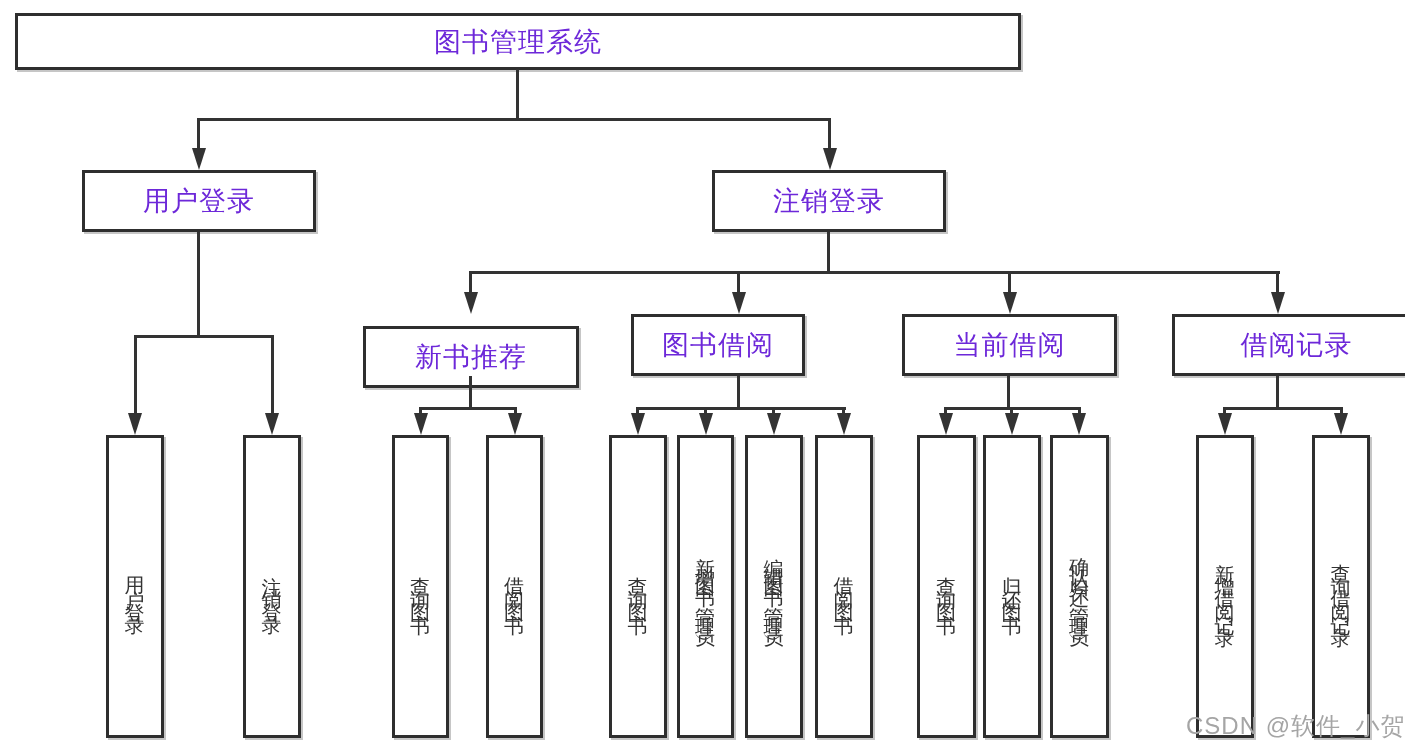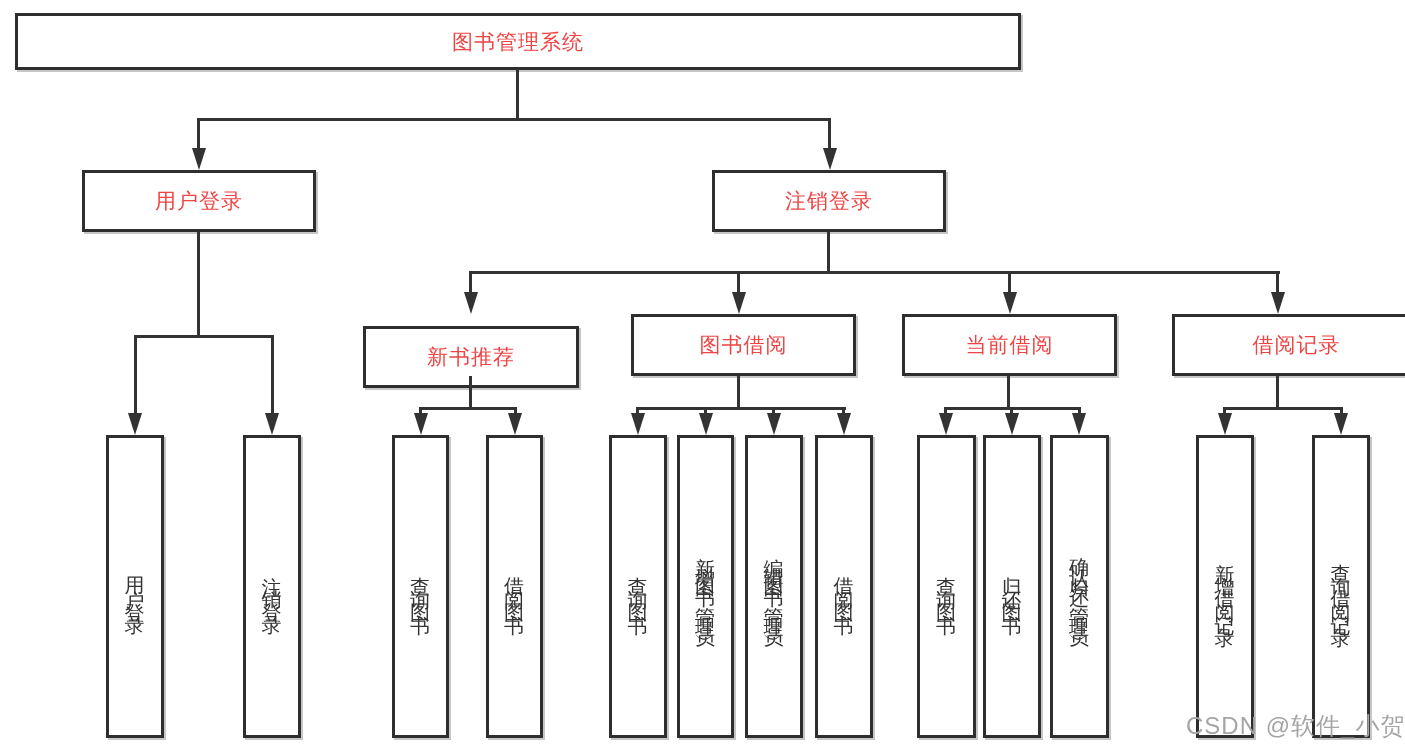--- a/index.html
+++ b/index.html
@@ -5,21 +5,21 @@
   html,body{margin:0;padding:0;background:#fff;}
   #stage{
     position:relative;width:1405px;height:747px;background:#fff;overflow:hidden;
     font-family:"Liberation Sans","DejaVu Sans",sans-serif;
   }
   .box{
     position:absolute;box-sizing:border-box;background:#fff;
     border:3px solid #2e2e2e;box-shadow:2px 2px 0 #c6c6c6;
     display:flex;align-items:center;justify-content:center;
   }
-  .box .lbl{font-size:21px;color:#ef4444;letter-spacing:1px;white-space:nowrap;}
+  .box .lbl{font-size:27px;color:#6d28d9;letter-spacing:1px;white-space:nowrap;}
   .vbox{
     position:absolute;box-sizing:border-box;background:#fff;
     border:3px solid #2e2e2e;box-shadow:2px 2px 0 #c6c6c6;
     top:435px;height:303px;display:flex;align-items:center;justify-content:center;
   }
   .vbox .lbl{
     writing-mode:vertical-rl;text-orientation:mixed;
     font-size:20px;color:#333;letter-spacing:13px;line-height:1;white-space:nowrap;
   }
   .vbox .lbl.long{letter-spacing:10px;}
@@ -72,21 +72,21 @@
   <div class="vline" style="left:737px;top:271px;height:23px;"></div>
   <div class="arrow" style="left:732px;top:292px;"></div>
   <div class="vline" style="left:1008px;top:271px;height:23px;"></div>
   <div class="arrow" style="left:1003px;top:292px;"></div>
   <div class="vline" style="left:1276px;top:271px;height:23px;"></div>
   <div class="arrow" style="left:1271px;top:292px;"></div>
 
   <div class="box" style="left:363px;top:314px;width:216px;height:62px;margin-top:12px;">
     <span class="lbl">新书推荐</span>
   </div>
-  <div class="box" style="left:631px;top:314px;width:225px;height:62px;">
+  <div class="box" style="left:631px;top:314px;width:174px;height:62px;">
     <span class="lbl">图书借阅</span>
   </div>
   <div class="box" style="left:902px;top:314px;width:215px;height:62px;">
     <span class="lbl">当前借阅</span>
   </div>
   <div class="box" style="left:1172px;top:314px;width:249px;height:62px;">
     <span class="lbl">借阅记录</span>
   </div>
 
   <div class="vline" style="left:469px;top:376px;height:33px;"></div>

